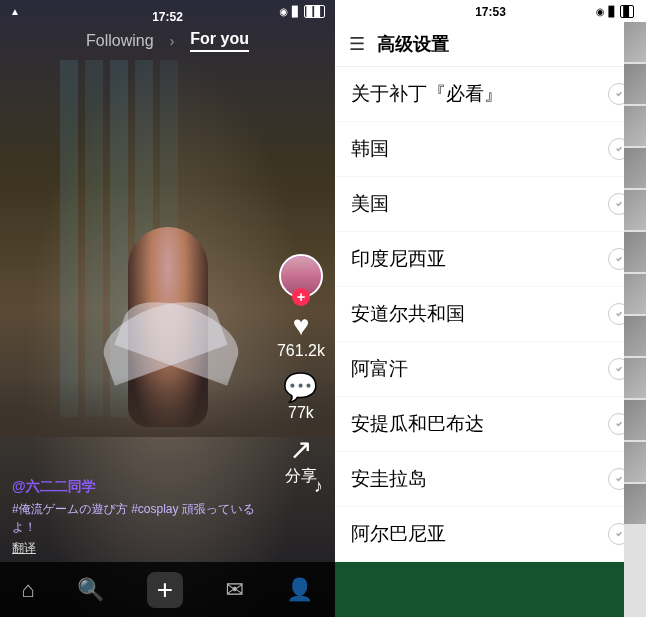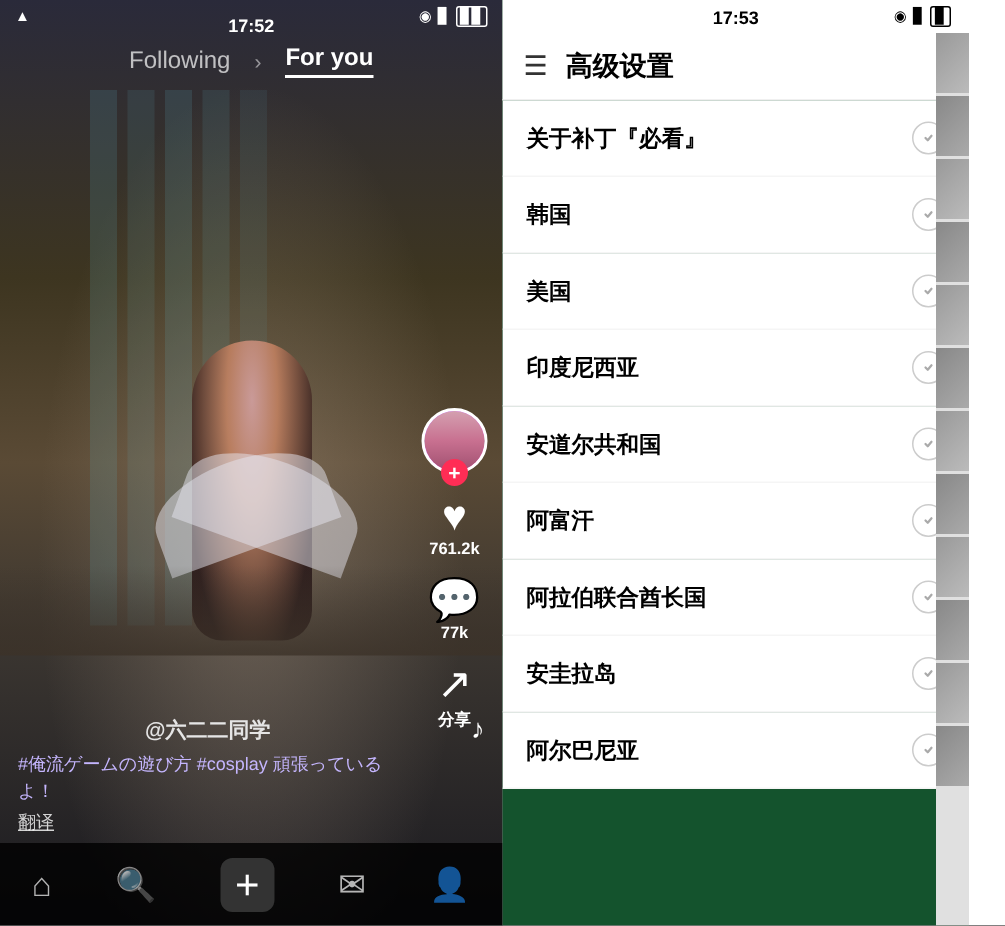--- a/index.html
+++ b/index.html
@@ -162,38 +162,37 @@
     }
 
     .action-icon {
       color: #fff;
       font-size: 28px;
       line-height: 1;
     }
 
     .action-count {
       color: #fff;
-      font-size: 11px;
-      font-weight: 700;
+      font-size: 16px;
+      font-weight: 400;
     }
 
     .bottom-info {
       position: absolute;
       bottom: 60px;
       left: 12px;
       right: 70px;
       z-index: 10;
     }
 
     .username {
-      color: #e5e5e5;
+      color: #8b5cf6;
       font-size: 14px;
       font-weight: 700;
       margin-bottom: 4px;
-      text-align: center;
     }
 
     .description {
       color: #c4b5fd;
       font-size: 12px;
       line-height: 1.5;
       margin-bottom: 4px;
     }
 
     .translate {
@@ -286,23 +285,23 @@
     .settings-item {
       display: flex;
       align-items: center;
       justify-content: space-between;
       padding: 14px 16px;
       border-bottom: 1px solid #f5f5f5;
       background: #fff;
     }
 
     .settings-item-text {
-      font-size: 15px;
+      font-size: 19px;
       color: #000;
-      font-weight: 700;
+      font-weight: 400;
     }
 
     .radio-icon {
       width: 22px;
       height: 22px;
       border: 1.5px solid #ccc;
       border-radius: 50%;
       display: flex;
       align-items: center;
       justify-content: center;
@@ -471,21 +470,21 @@
     </div>
       <div class="settings-item">
       <span class="settings-item-text">阿富汗</span>
       <div class="radio-icon">
         <svg width="14" height="14" viewBox="0 0 14 14" fill="none">
           <path d="M5 7L6.5 8.5L9 5.5" stroke="#aaa" stroke-width="1.5" stroke-linecap="round" stroke-linejoin="round"></path>
         </svg>
       </div>
     </div>
       <div class="settings-item">
-      <span class="settings-item-text">阿拉伯联合酋长国</span>
+      <span class="settings-item-text">安提瓜和巴布达</span>
       <div class="radio-icon">
         <svg width="14" height="14" viewBox="0 0 14 14" fill="none">
           <path d="M5 7L6.5 8.5L9 5.5" stroke="#aaa" stroke-width="1.5" stroke-linecap="round" stroke-linejoin="round"></path>
         </svg>
       </div>
     </div>
       <div class="settings-item">
       <span class="settings-item-text">安圭拉岛</span>
       <div class="radio-icon">
         <svg width="14" height="14" viewBox="0 0 14 14" fill="none">

